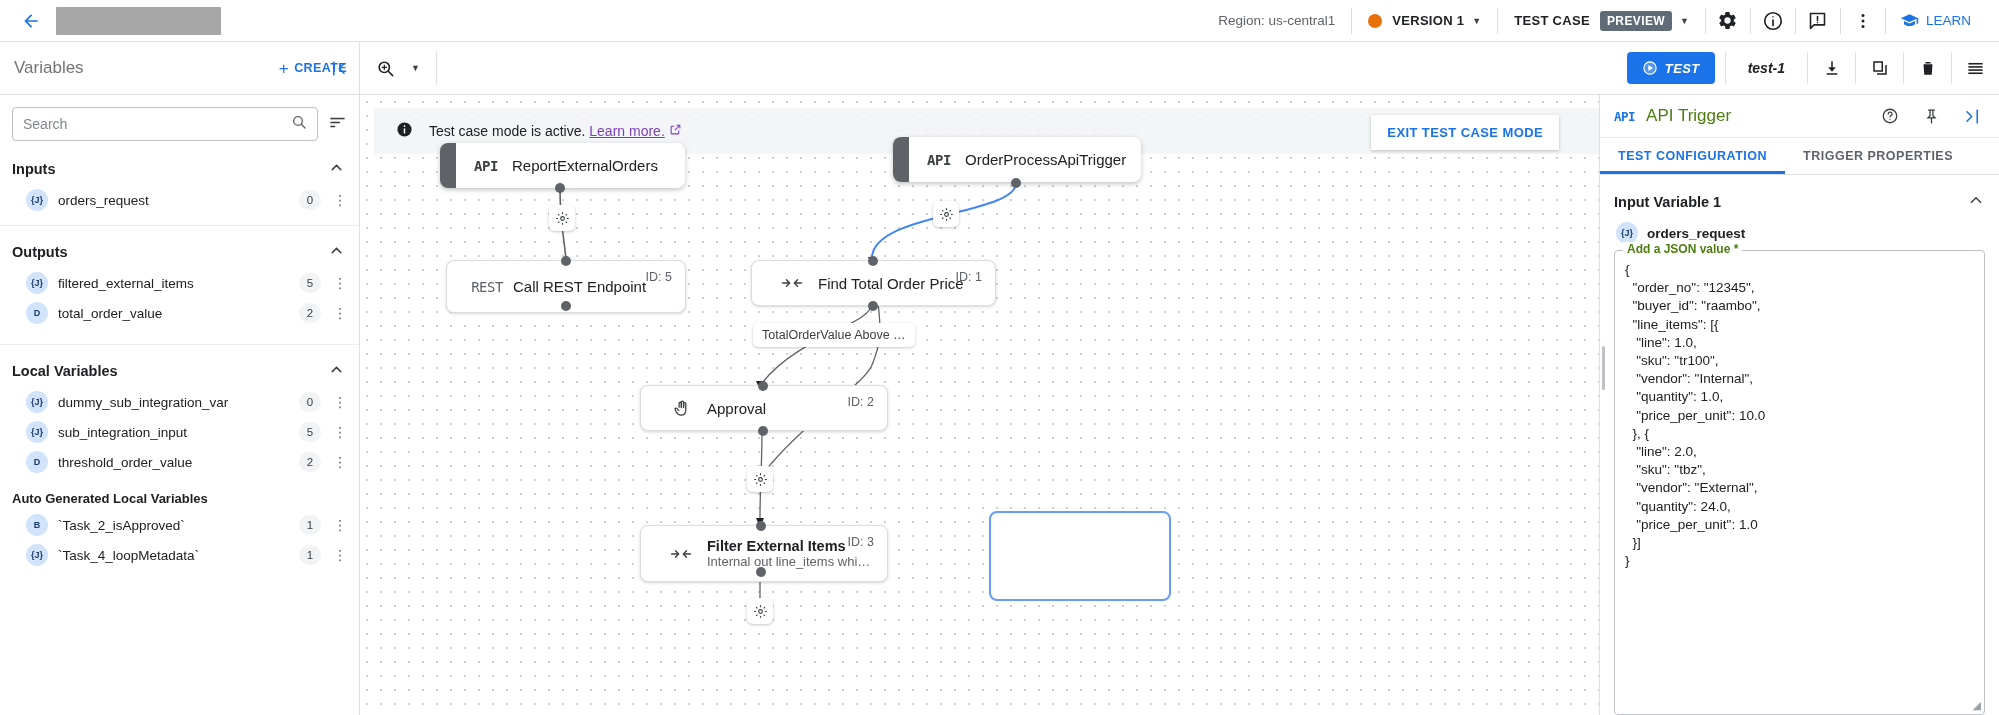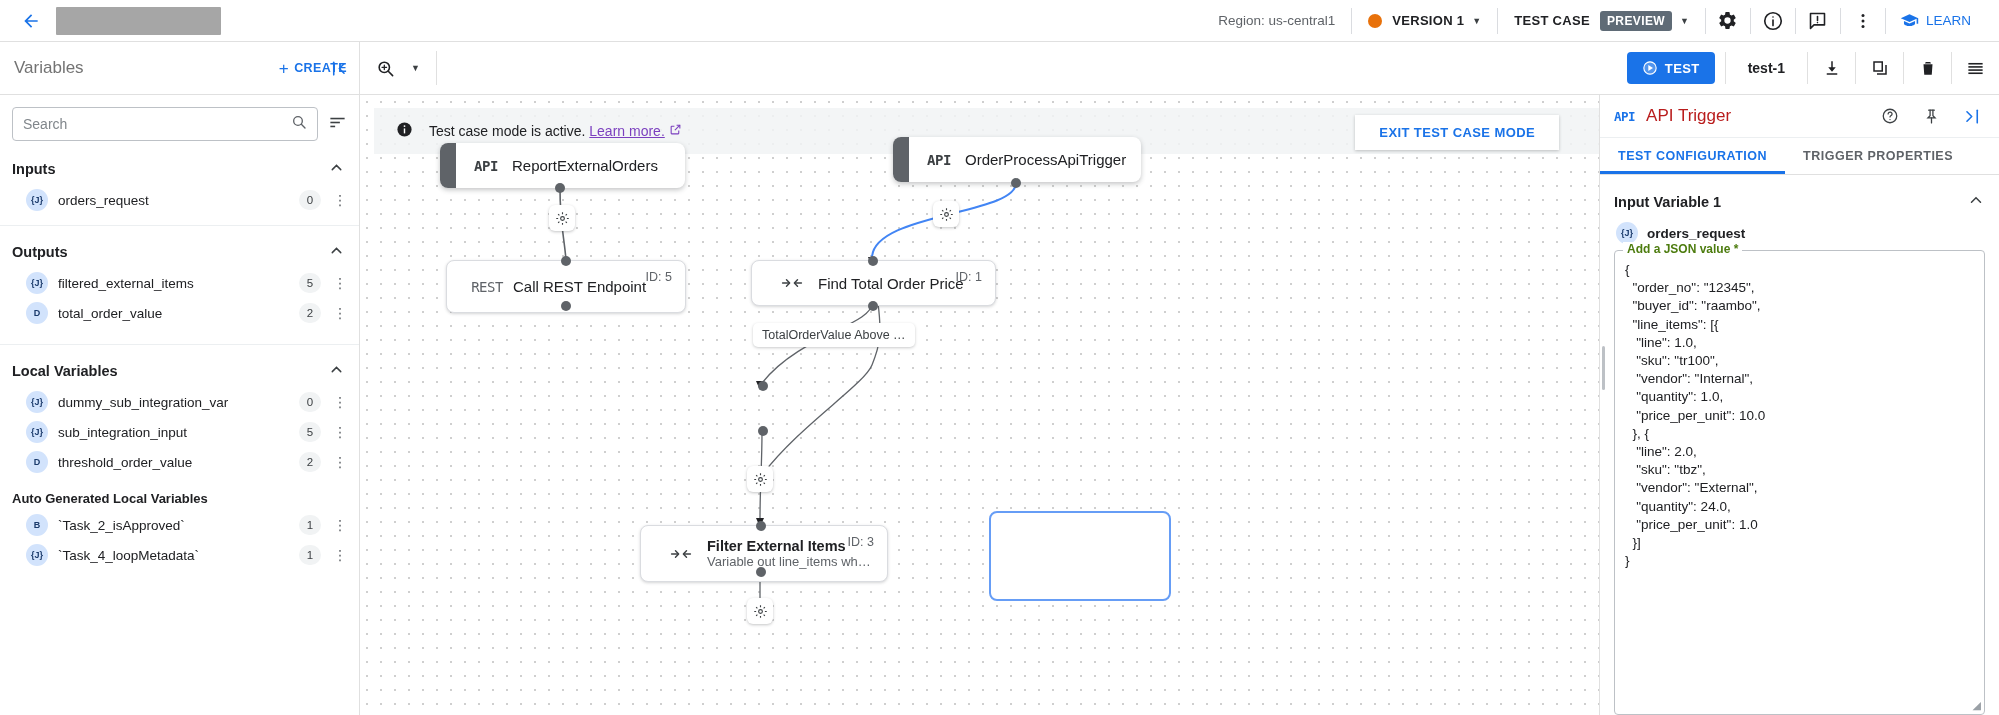--- a/index.html
+++ b/index.html
@@ -40,21 +40,21 @@
   .subbar-left {
     width: 360px; flex:0 0 360px; display:flex; align-items:center;
     border-right:1px solid #e0e0e0; padding-left:14px;
   }
   .vars-title { font-size:17px; color:#737373; flex:1 1 auto; }
   .create-btn { display:flex; align-items:center; gap:5px; color:#1a73e8; font-size:12.5px; font-weight:bold; letter-spacing:.4px; cursor:pointer; padding-right:12px;}
   .plus { font-size:17px; font-weight:normal; line-height:1;}
   .collapse-btn { width:44px; display:flex; align-items:center; justify-content:center; color:#1a73e8; cursor:pointer; border-left:1px solid #e0e0e0; height:100%; }
   .subbar-canvas { flex:1 1 auto; display:flex; align-items:center; padding-left:16px; }
   .zoom-ctl { display:flex; align-items:center; gap:8px; cursor:pointer; padding-right:16px; border-right:1px solid #e0e0e0; height:34px;}
-  .subbar-right { margin-left:auto; display:flex; align-items:flex-start; }
+  .subbar-right { margin-left:auto; display:flex; align-items:flex-start;font-style:italic; }
   .test-btn {
     background:#1a73e8; color:#fff; border-radius:4px; height:32px;
     display:flex; align-items:center; gap:7px; padding:0 15px;
     font-size:13px; font-weight:bold; letter-spacing:.4px; cursor:pointer; margin-right:10px;
   }
   .testcase-name { font-size:14px; font-weight:bold; padding:0 22px; border-left:1px solid #e0e0e0; height:32px; display:flex; align-items:center;}
   .sub-icon { width:48px; height:32px; display:flex; align-items:center; justify-content:center; border-left:1px solid #e0e0e0; cursor:pointer;}
 
   
   .body { flex:1 1 auto; display:flex; min-height:0; }
@@ -95,21 +95,21 @@
   }
   .banner {
     position:absolute; left:14px; top:13px; right:0px; height:46px;
     background:rgba(241,243,244,.85); display:flex; align-items:center; padding-left:22px; gap:16px;
   }
   .banner-text { font-size:14px; color:#202124; }
   .banner-link { color:#7b3fbf; text-decoration:underline; cursor:pointer; }
   .exit-btn {
     position:absolute; right:40px; top:20px;
     background:#fff; color:#1a73e8; font-size:13px; font-weight:bold; letter-spacing:.4px;
-    padding:10px 24px; border-radius:0; box-shadow:0 1px 3px rgba(60,64,67,.3); cursor:pointer;
+    padding:10px 16px; border-radius:0; box-shadow:0 1px 3px rgba(60,64,67,.3); cursor:pointer;
   }
   .node {
     position:absolute; background:#fff; border:1px solid #dadce0; border-radius:8px;
     box-shadow: 0 1px 3px rgba(60,64,67,.22);
     display:flex; align-items:center; padding:0 14px;
   }
   .node.trigger { border:none; box-shadow:0 2px 5px rgba(60,64,67,.3); }
   .node.trigger::before {
     content:""; position:absolute; left:0; top:0; bottom:0; width:16px;
     background:#5f6368; border-radius:8px 0 0 8px;
@@ -132,21 +132,21 @@
     font-size:12.5px; color:#3c4043; padding:5px 9px; white-space:nowrap;
   }
   .selected-box {
     position:absolute; border:2px solid #669df6; border-radius:8px; background:#fff;
   }
 
   
   .right-panel { width:400px; flex:0 0 400px; border-left:1px solid #e0e0e0; background:#fff; display:flex; flex-direction:column; min-height:0;}
   .rp-head { height:43px; display:flex; align-items:center; padding:0 12px 0 14px; gap:11px; border-bottom:1px solid #eceff1;}
   .rp-api { font-family:"DejaVu Sans Mono", monospace; font-size:12.5px; font-weight:bold; color:#1a73e8; letter-spacing:-.5px;}
-  .rp-title { font-size:17px; color:#b91c1c; flex:1 1 auto;}
+  .rp-title { font-size:17px; color:#4d7c0f; flex:1 1 auto;}
   .rp-ic { width:30px; display:flex; align-items:center; justify-content:center; cursor:pointer; color:#3c4043;}
   .rp-tabs { display:flex; border-bottom:1px solid #e0e0e0; height:37px;}
   .rp-tab { display:flex; align-items:center; padding:0 18px; font-size:12.5px; font-weight:bold; letter-spacing:.5px; color:#5f6368; cursor:pointer;}
   .rp-tab.active { color:#1a73e8; box-shadow: inset 0 -3px 0 #1a73e8; text-align: center; }
   .rp-sec { display:flex; align-items:center; padding:16px 14px 6px 14px; }
   .rp-sec h4 { font-size:14.5px; font-weight:bold; flex:1 1 auto;}
   .rp-var { display:flex; align-items:center; gap:9px; padding:4px 14px 6px 16px; }
   .rp-var .vname { font-size:13.5px; font-weight:bold;}
   .json-wrap { margin:0 14px; position:relative; flex:1 1 auto; min-height:0; }
   .json-legend { position:absolute; left:9px; top:-8px; background:#fff; padding:0 4px; font-size:12px; font-weight:bold; color:#4d7c0f; z-index:2;}
@@ -488,20 +488,31 @@
             </svg>
         </span>
         <span class="node-body node-title">Find Total Order Price</span>
         <span class="node-id">ID: 1</span>
       </div>
       <div class="port" style="left:508px; top:161px;"></div>
       <div class="port" style="left:508px; top:206px;"></div>
 
       <div class="edge-label" style="left:393px; top:228px;">TotalOrderValue Above …</div>
 
+      <div class="node" style="left:280px; top:290px; width:248px; height:46px;">
+        <span class="node-icon">
+          <svg width="19" height="19" viewBox="0 0 24 24" fill="none" stroke="#3c4043" stroke-width="1.6" stroke-linejoin="round">
+              <path d="M9 11V5.5a1.4 1.4 0 012.8 0V11"></path>
+              <path d="M11.8 11V4.2a1.4 1.4 0 012.8 0V11"></path>
+              <path d="M14.6 11V6a1.4 1.4 0 012.8 0v7.5c0 4-2.4 7-6.2 7-3 0-4.6-1.6-6-4.3L4 13.4a1.3 1.3 0 012-1.6l3 3"></path>
+            </svg>
+        </span>
+        <span class="node-body node-title">Approval</span>
+        <span class="node-id">ID: 2</span>
+      </div>
       <div class="port" style="left:398px; top:286px;"></div>
       <div class="port" style="left:398px; top:331px;"></div>
 
       <div class="gear-chip" style="left:387px; top:371px;">
         <svg width="15" height="15" viewBox="0 0 24 24" fill="none" stroke="#3c4043" stroke-width="1.8">
             <circle cx="12" cy="12" r="3"></circle>
             <path d="M12 2v3M12 19v3M2 12h3M19 12h3M5 5l2 2M17 17l2 2M19 5l-2 2M7 17l-2 2"></path>
           </svg>
       </div>
 
@@ -509,21 +520,21 @@
         <span class="node-icon">
           <svg width="22" height="16" viewBox="0 0 28 16" fill="none" stroke="#3c4043" stroke-width="1.8" stroke-linecap="round" stroke-linejoin="round">
               <path d="M2 8h8"></path>
               <path d="M7 4l4 4-4 4"></path>
               <path d="M26 8h-8"></path>
               <path d="M21 4l-4 4 4 4"></path>
             </svg>
         </span>
         <span class="node-body">
           <div class="node-title bold">Filter External Items</div>
-          <div class="node-sub">Variable out line_items whi…</div>
+          <div class="node-sub">Internal out line_items whi…</div>
         </span>
         <span class="node-id">ID: 3</span>
       </div>
       <div class="port" style="left:396px; top:426px;"></div>
       <div class="port" style="left:396px; top:472px;"></div>
 
       <div class="gear-chip" style="left:387px; top:503px;">
         <svg width="15" height="15" viewBox="0 0 24 24" fill="none" stroke="#3c4043" stroke-width="1.8">
             <circle cx="12" cy="12" r="3"></circle>
             <path d="M12 2v3M12 19v3M2 12h3M19 12h3M5 5l2 2M17 17l2 2M19 5l-2 2M7 17l-2 2"></path>

